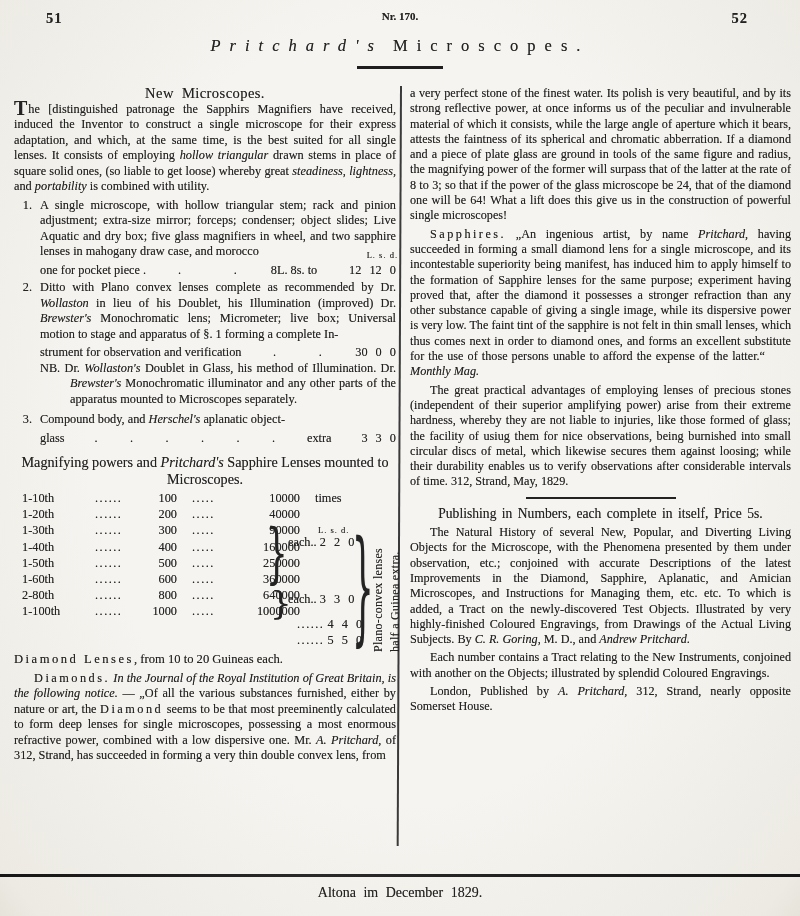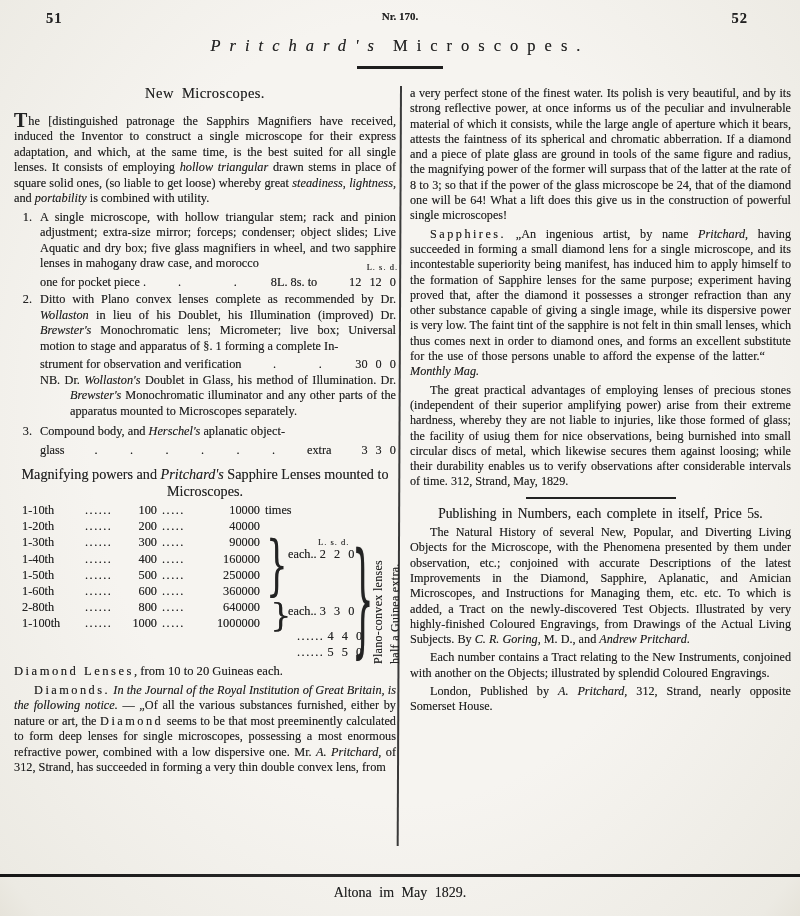--- a/index.html
+++ b/index.html
@@ -23,42 +23,42 @@
   .col-divider {position:absolute; left:400px; top:86px; width:1.6px; height:760px; background:#3a3a3a; transform:rotate(0.25deg); transform-origin:top;}
   .col {position:absolute; top:86px; text-align:justify;}
   .col-left  {left:14px;  width:382px; font-size:12.3px; line-height:15.5px;}
   .col-right {left:410px; width:381px; font-size:12.2px; line-height:15.3px;}
   .col p {margin:0 0 3px 0;}
   .indent {text-indent:20px;}
   .seg-i {font-style:italic;}
   .seg-ls {letter-spacing:2.5px;}
   .seg-init {font-size:20px; font-weight:bold; line-height:10px; vertical-align:-2px; letter-spacing:1px;}
   .seg-gap {display:inline-block; width:26px;}
-  .sec-head {margin:0 0 12px 0; text-align:center; font-size:14.6px; font-weight:normal; word-spacing:4px; letter-spacing:0.4px; text-indent:0;}
+  .sec-head {margin:0 0 0 0; text-align:center; font-size:14.6px; font-weight:normal; word-spacing:4px; letter-spacing:0.4px; text-indent:0;}
   
   .li {display:flex; margin:1px 0 2px 0;}
   .li-num {width:18px; min-width:18px; text-align:right; padding-right:8px;}
   .li-body {flex:1; position:relative;}
   .li-p {margin:0;}
   .lsd {position:absolute; right:-2px; bottom:15px; font-size:8.5px; letter-spacing:1px;}
   .price-line {display:flex; justify-content:space-between; align-items:baseline;}
   .dots {white-space:pre; letter-spacing:2px;}
   .amount {white-space:pre; word-spacing:5px;}
   .nb {margin:0 0 2px 0; padding-left:30px; text-indent:-30px;}
   
   .tbl-head {margin:8px 0 2px 0; text-align:center; font-size:14.2px; font-weight:normal; line-height:17px; text-indent:0;}
   .mag-table {position:relative; height:162px; margin-top:1px; text-align:left;}
   .mt-hdr {position:relative; height:29px; font-size:9.5px; line-height:12px;}
   .h-abs {position:absolute; white-space:nowrap;}
   .h-focal1 {left:0; top:2px;}
   .h-focal2 {left:8px; top:14px;}
   .h-mag {left:96px; top:2px; width:160px; text-align:center;}
   .h-lin {left:102px; top:14px;}
   .h-sup {left:174px; top:14px;}
-  .mt-row {display:flex; line-height:16.2px; white-space:nowrap;}
+  .mt-row {display:flex; line-height:16.2px; white-space:nowrap;gap:10px;}
   .c-focal {width:58px; padding-left:8px;}
   .c-dots {white-space:pre; letter-spacing:1.5px; padding-left:5px;}
   .c-d1 {width:40px;} .c-d2 {width:36px;}
   .c-lin {width:32px; text-align:right;}
   .c-sup {width:62px; text-align:right;}
   .c-note {margin-left:5px;}
   .mt-ann {position:absolute; inset:0; pointer-events:none;}
   .brace {position:absolute; font-family:"DejaVu Serif",serif; font-size:34px; line-height:34px; transform-origin:50% 0; font-weight:normal;}
   .b1 {left:252px; top:30px; transform:scale(1,1.9);}
   .b2 {left:256px; top:96px; transform:scale(1,0.95);}
@@ -229,14 +229,14 @@
     <p class="indent"><span class="seg-ls">Sapphires.</span><span> „An ingenious artist, by name </span><span class="seg-i">Pritchard</span><span>, having succeeded in forming a small diamond lens for a single microscope, and its incontestable superiority being manifest, has induced him to apply himself to the formation of Sapphire lenses for the same purpose; experiment having proved that, after the diamond it possesses a stronger refraction than any other substance capable of giving a single image, while its dispersive power is very low.  The faint tint of the sapphire is not felt in thin small lenses, which thus comes next in order to diamond ones, and forms an excellent substitute for the use of those persons unable to afford the expense of the latter.“</span><span class="seg-gap"> </span><span class="seg-i">Monthly Mag.</span></p>
     <p class="indent"><span>The great practical advantages of employing lenses of precious stones (independent of their superior amplifying power) arise from their extreme hardness, whereby they are not liable to injuries, like those formed of glass; the facility of usiug them for nice observations, being burnished into small circular discs of metal, which likewise secures them against loosing; while their durability enables us to verify observations after considerable intervals of time.  312, Strand, May, 1829.</span></p>
     <div class="short-rule"></div>
     <h4 class="pub-head">Publishing in Numbers, each complete in itself, Price 5s.</h4>
     <p class="indent"><span>The Natural History of several New, Popular, and Diverting Living Objects for the Microscope, with the Phenomena presented by them under observation, etc.; conjoined with accurate Descriptions of the latest Improvements in the Diamond, Sapphire, Aplanatic, and Amician Microscopes, and Instructions for Managing them, etc. etc.  To which is added, a Tract on the newly-discovered Test Objects.  Illustrated by very highly-finished Coloured Engravings, from Drawings of the Actual Living Subjects.  By </span><span class="seg-i">C. R. Goring</span><span>, M. D., and </span><span class="seg-i">Andrew Pritchard</span><span>.</span></p>
     <p class="indent"><span>Each number contains a Tract relating to the New Instruments, conjoined with another on the Objects; illustrated by splendid Coloured Engravings.</span></p>
     <p class="indent"><span>London, Published by </span><span class="seg-i">A. Pritchard</span><span>, 312, Strand, nearly opposite Somerset House.</span></p>
   </div>
 
   <div class="footer-rule"></div>
-  <div class="footer">Altona im May 1829.</div>
+  <div class="footer">Altona im December 1829.</div>
 </div>
 
 </body></html>

